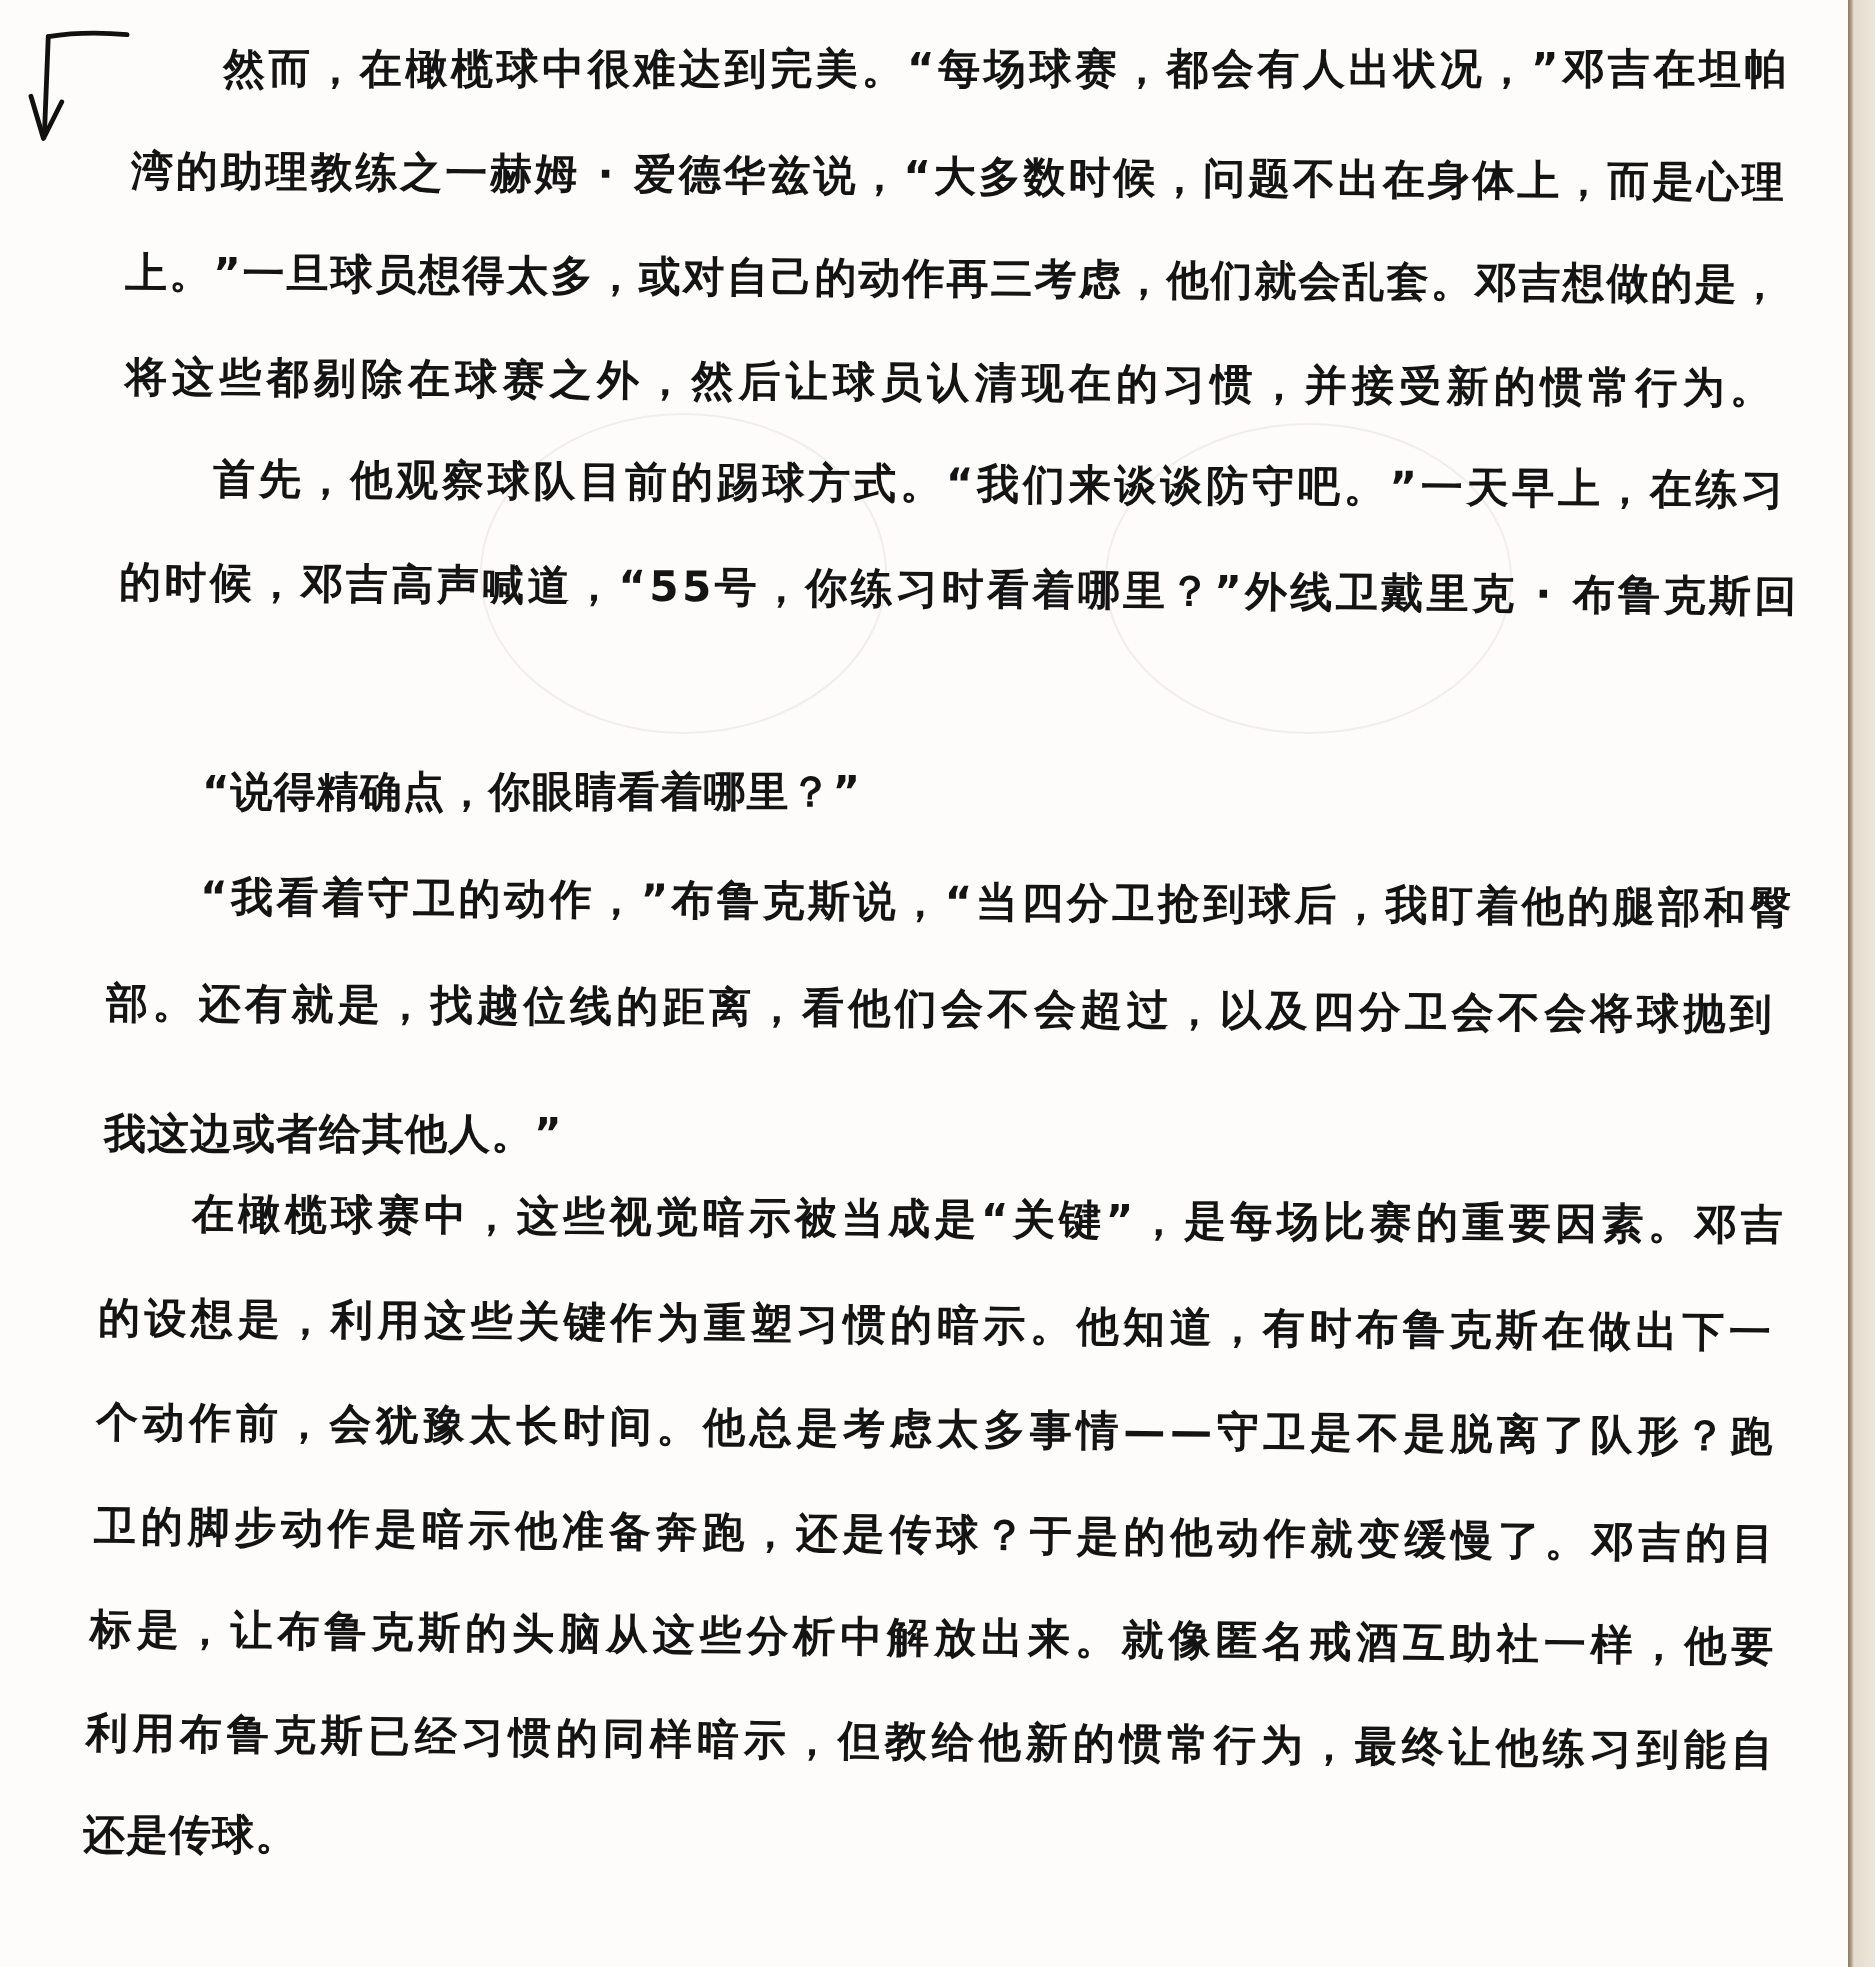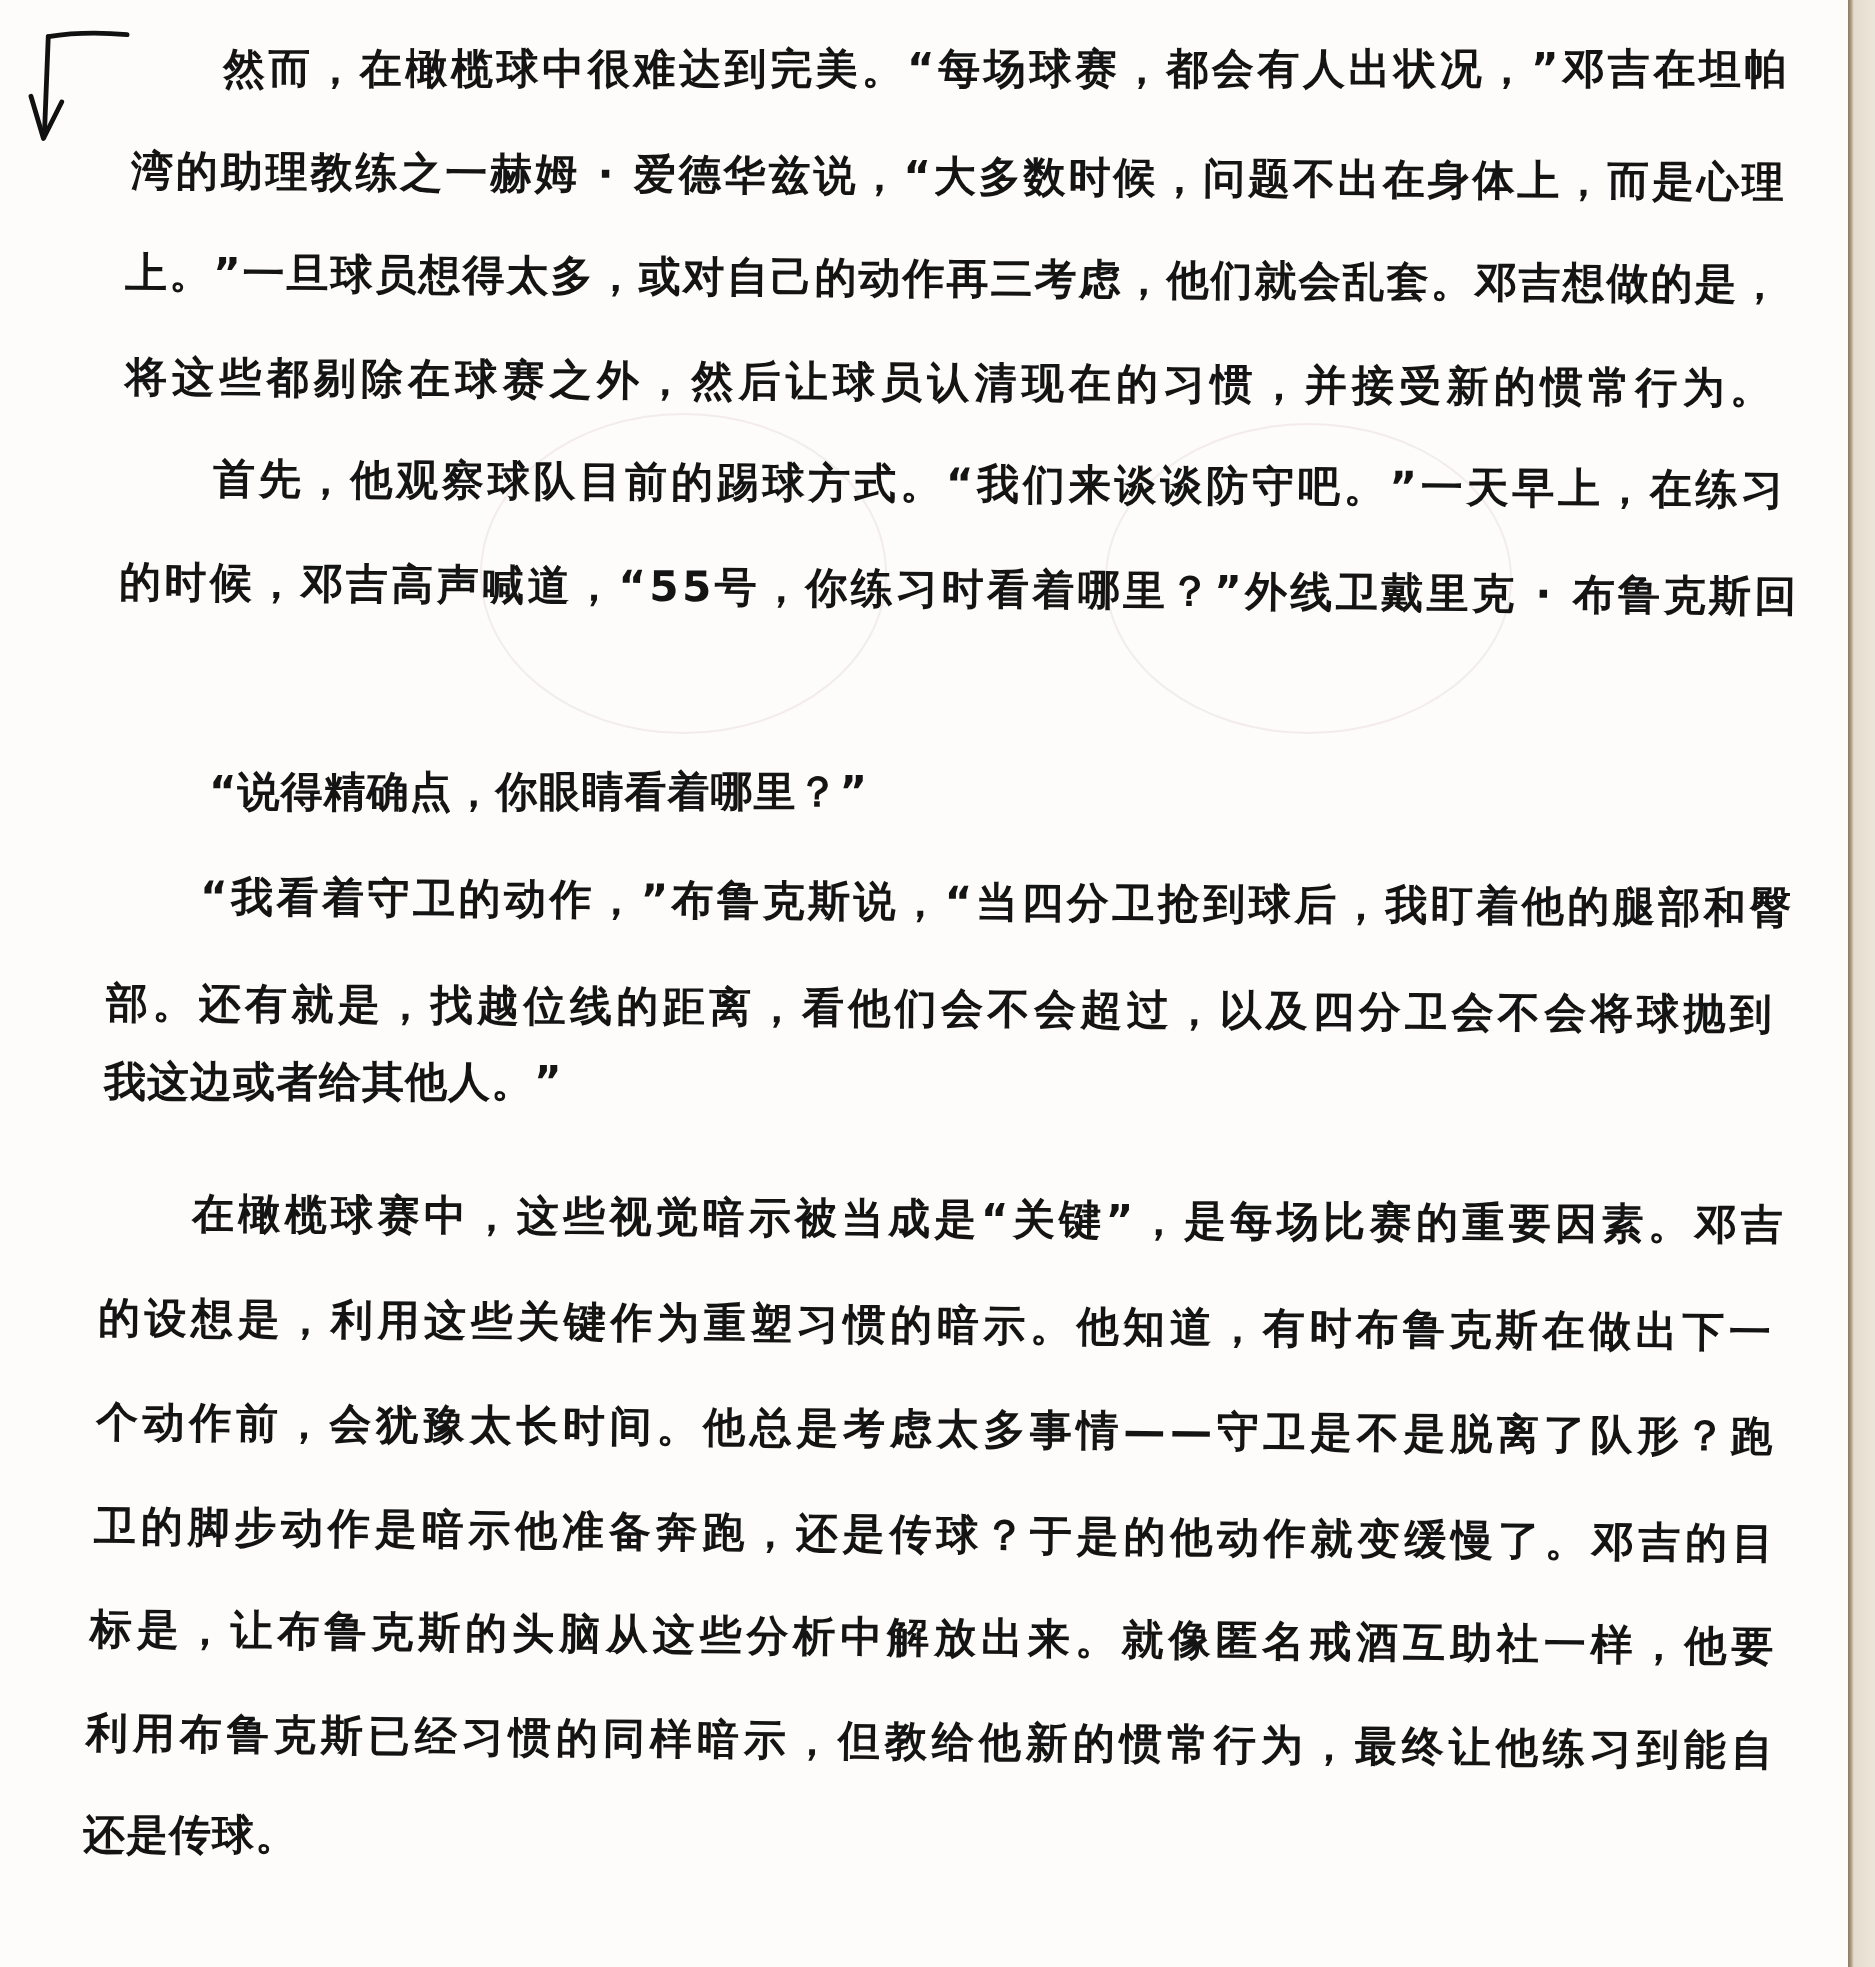--- a/index.html
+++ b/index.html
@@ -45,25 +45,25 @@
 <div class="text-block">
 
   <div class="line" style="left: 223px; top: 42px; letter-spacing: 3.6px;">然而，在橄榄球中很难达到完美。“每场球赛，都会有人出状况，”邓吉在坦帕</div>
   <div class="line" style="left: 131px; top: 144px; transform: rotate(0.4deg); transform-origin: left center; letter-spacing: 2.9px;">湾的助理教练之一赫姆 · 爱德华兹说，“大多数时候，问题不出在身体上，而是心理</div>
   <div class="line" style="left: 125px; top: 246px; transform: rotate(0.4deg); transform-origin: left center; letter-spacing: 2px;">上。”一旦球员想得太多，或对自己的动作再三考虑，他们就会乱套。邓吉想做的是，</div>
   <div class="line" style="left: 125px; top: 350px; transform: rotate(0.4deg); transform-origin: left center; letter-spacing: 5.2px;">将这些都剔除在球赛之外，然后让球员认清现在的习惯，并接受新的惯常行为。</div>
 
   <div class="line" style="left: 213px; top: 452px; transform: rotate(0.4deg); transform-origin: left center; letter-spacing: 3.8px;">首先，他观察球队目前的踢球方式。“我们来谈谈防守吧。”一天早上，在练习</div>
   <div class="line" style="left: 119px; top: 555px; transform: rotate(0.5deg); transform-origin: left center; letter-spacing: 3.4px;">的时候，邓吉高声喊道，“55号，你练习时看着哪里？”外线卫戴里克 · 布鲁克斯回</div>
 
-  <div class="line" style="left:209px;top:765px;">“说得精确点，你眼睛看着哪里？”</div>
+  <div class="line" style="left:202px;top:765px;">“说得精确点，你眼睛看着哪里？”</div>
 
   <div class="line" style="left: 200px; top: 870px; transform: rotate(0.4deg); transform-origin: left center; letter-spacing: 3.5px;">“我看着守卫的动作，”布鲁克斯说，“当四分卫抢到球后，我盯着他的腿部和臀</div>
   <div class="line" style="left: 106px; top: 976px; transform: rotate(0.4deg); transform-origin: left center; letter-spacing: 4.4px;">部。还有就是，找越位线的距离，看他们会不会超过，以及四分卫会不会将球抛到</div>
-  <div class="line" style="left:104px;top:1055px;">我这边或者给其他人。”</div>
+  <div class="line" style="left:104px;top:1107px;">我这边或者给其他人。”</div>
 
   <div class="line" style="left: 192px; top: 1187px; transform: rotate(0.4deg); transform-origin: left center; letter-spacing: 4.4px;">在橄榄球赛中，这些视觉暗示被当成是“关键”，是每场比赛的重要因素。邓吉</div>
   <div class="line" style="left: 98px; top: 1291px; transform: rotate(0.5deg); transform-origin: left center; letter-spacing: 4.6px;">的设想是，利用这些关键作为重塑习惯的暗示。他知道，有时布鲁克斯在做出下一</div>
   <div class="line" style="left: 96px; top: 1395px; transform: rotate(0.5deg); transform-origin: left center; letter-spacing: 4.7px;">个动作前，会犹豫太长时间。他总是考虑太多事情——守卫是不是脱离了队形？跑</div>
   <div class="line" style="left: 94px; top: 1499px; transform: rotate(0.6deg); transform-origin: left center; letter-spacing: 4.8px;">卫的脚步动作是暗示他准备奔跑，还是传球？于是的他动作就变缓慢了。邓吉的目</div>
   <div class="line" style="left: 90px; top: 1602px; transform: rotate(0.6deg); transform-origin: left center; letter-spacing: 4.9px;">标是，让布鲁克斯的头脑从这些分析中解放出来。就像匿名戒酒互助社一样，他要</div>
   <div class="line" style="left: 86px; top: 1706px; transform: rotate(0.6deg); transform-origin: left center; letter-spacing: 5px;">利用布鲁克斯已经习惯的同样暗示，但教给他新的惯常行为，最终让他练习到能自</div>
   <div class="line" style="left:83px;top:1808px;">还是传球。</div>
 </div>
 

